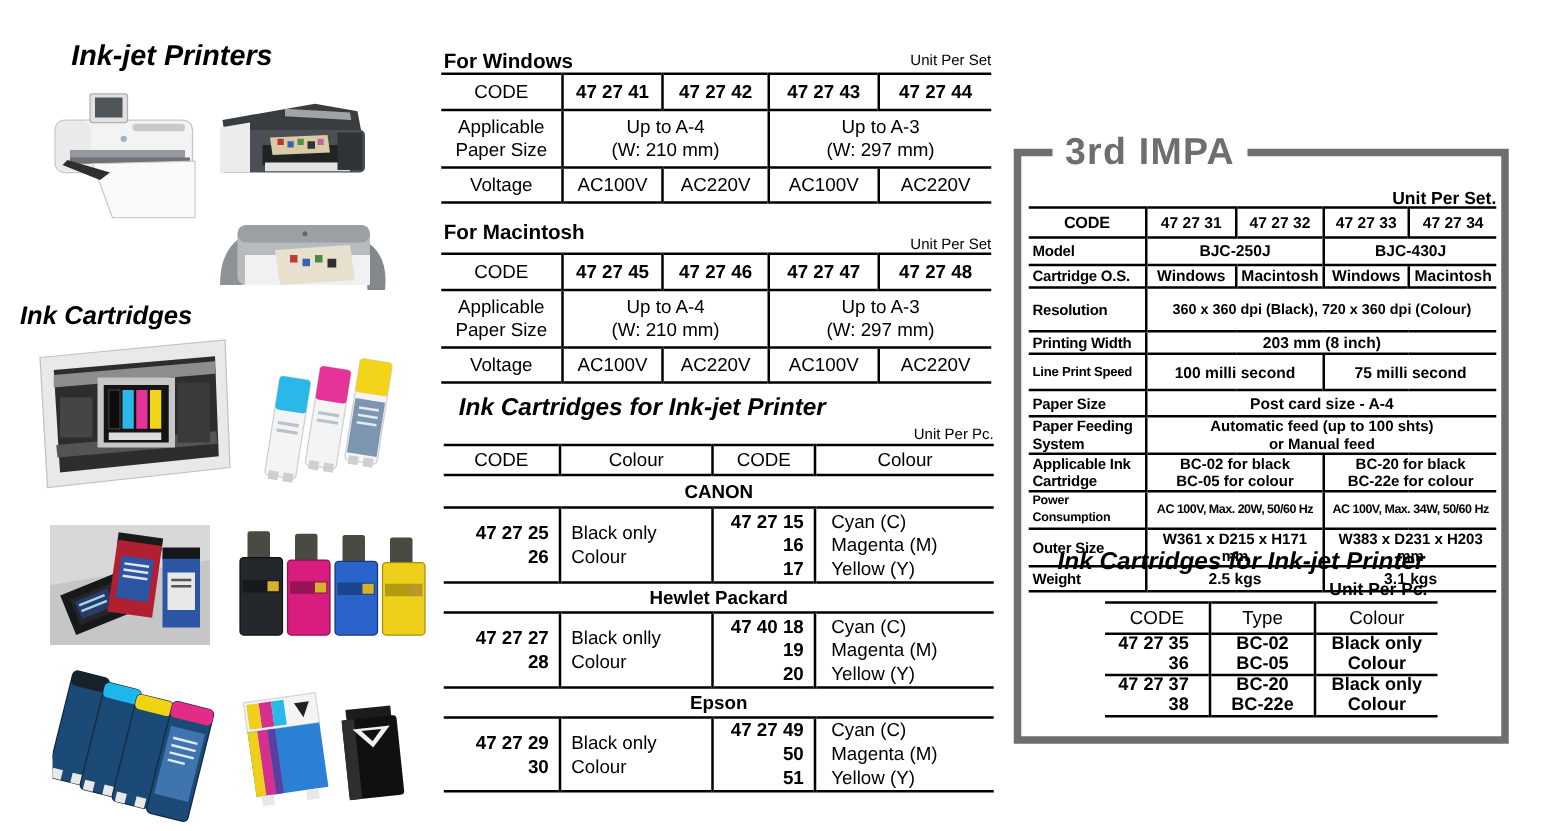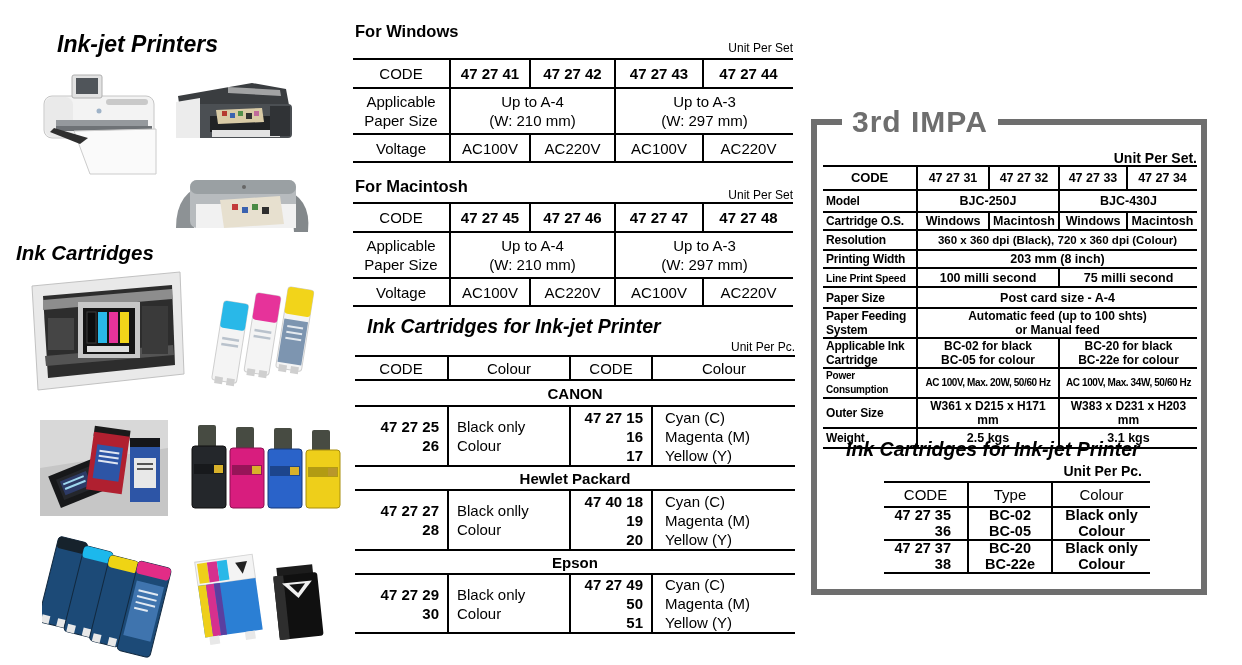--- a/index.html
+++ b/index.html
@@ -235,21 +235,21 @@
     </g>
     <g transform="rotate(-6 106 56)">
       <rect x="88" y="20" width="36" height="14" fill="#1c1c1c"></rect>
       <rect x="84" y="28" width="44" height="64" rx="3" fill="#101010"></rect>
       <rect x="84" y="28" width="10" height="64" fill="#2e2e2e"></rect>
       <polygon points="92,36 122,36 107,52" fill="#f0f0f0"></polygon>
       <polygon points="99,38 115,38 107,47" fill="#111111"></polygon>
     </g>
   </svg>
 
-  <div class="abs sec-title" style="left:355px;top:22px;">For Windows</div>
+  <div class="abs sec-title" style="left:355px;top:40px;">For Windows</div>
   <div class="abs unit" style="right:449px;top:41px;">Unit Per Set</div>
 
   <table class="t abs" style="left:353px;top:58px;width:440px;">
     <colgroup>
         <col style="width:97px">
         <col style="width:80px">
         <col style="width:85px">
         <col style="width:88px">
         <col style="width:90px">
       </colgroup>
@@ -443,29 +443,29 @@
       <td colspan="2">BJC-250J</td>
       <td colspan="2">BJC-430J</td>
     </tr>
     <tr style="height:18px">
       <td class="lab">Cartridge O.S.</td>
       <td>Windows</td>
       <td>Macintosh</td>
       <td>Windows</td>
       <td>Macintosh</td>
     </tr>
-    <tr style="height:20px">
+    <tr style="height:35px">
       <td class="lab">Resolution</td>
       <td colspan="4" class="fz11">360 x 360 dpi (Black), 720 x 360 dpi (Colour)</td>
     </tr>
     <tr style="height:18px">
       <td class="lab">Printing Width</td>
       <td colspan="4">203 mm (8 inch)</td>
     </tr>
-    <tr style="height:19px">
+    <tr style="height:29px">
       <td class="lab cond">Line Print Speed</td>
       <td colspan="2">100 milli second</td>
       <td colspan="2">75 milli second</td>
     </tr>
     <tr style="height:21px">
       <td class="lab">Paper Size</td>
       <td colspan="4">Post card size - A-4</td>
     </tr>
     <tr style="height:30px">
       <td class="lab">

